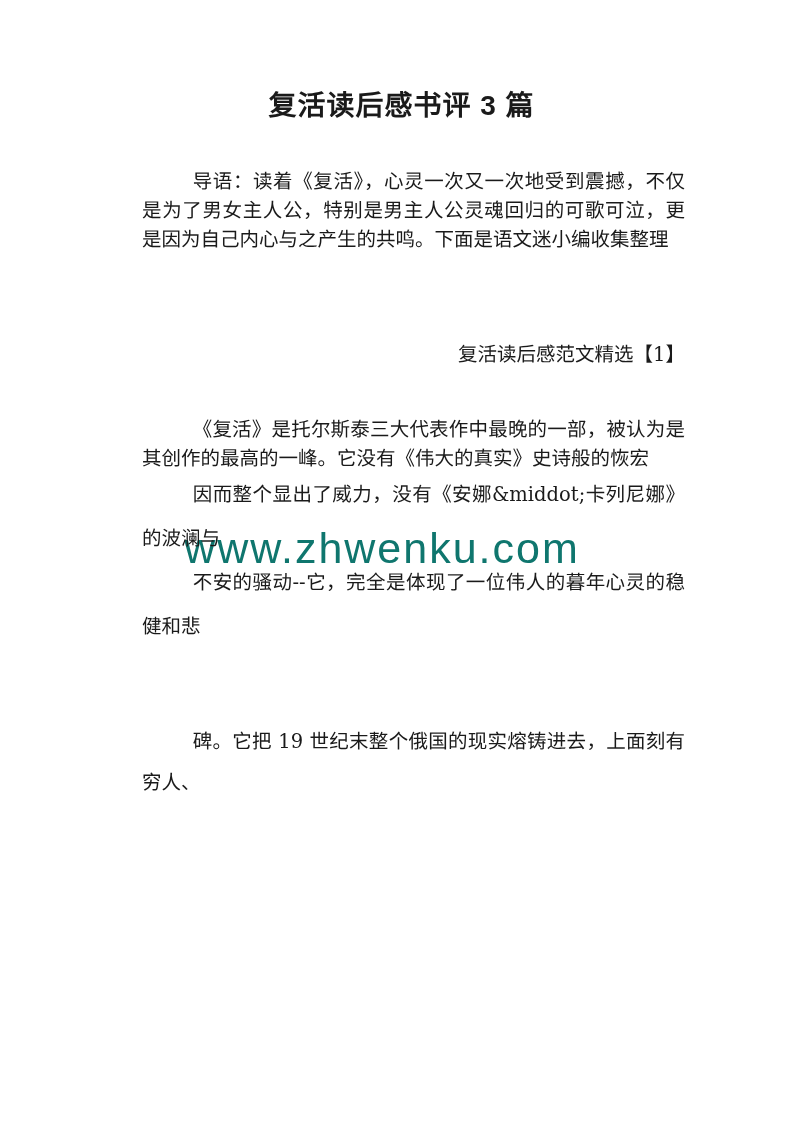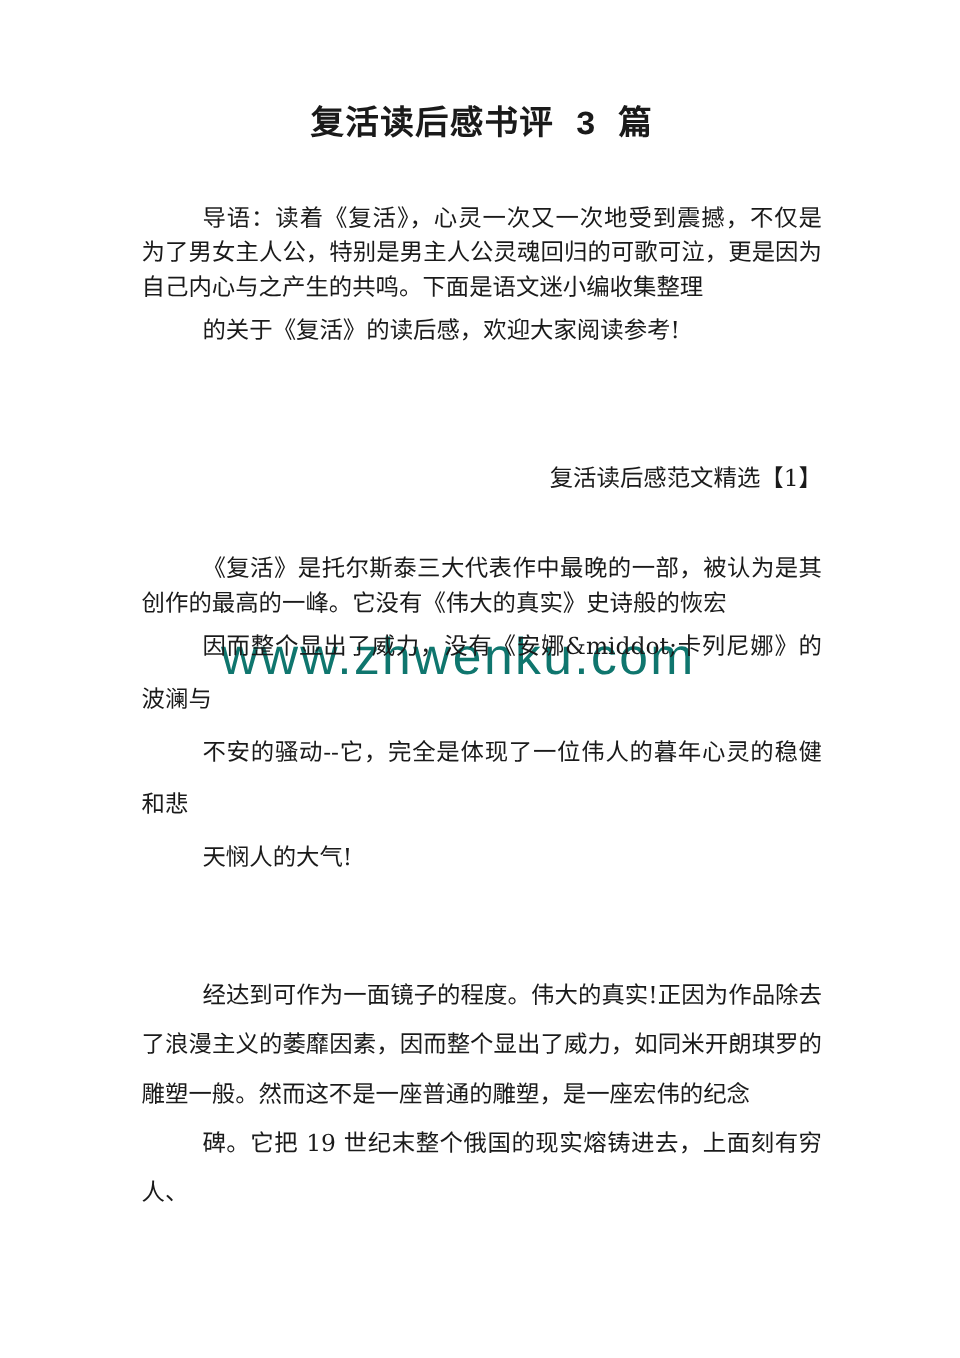--- a/index.html
+++ b/index.html
@@ -51,34 +51,35 @@
 
   
   .doc-title {
     margin: 0;
     padding-top: 88px;
     text-align: center;
     font-size: 28px;
     font-weight: bold;
     letter-spacing: 1px;
     line-height: 1.25;
-    font-family: Liberation Mono, monospace;
+    font-family: Liberation Sans, sans-serif;
   }
 
   
   .para {
     margin: 0;
     font-size: 19.5px;
     line-height: 29px;
     text-align: justify;
     text-justify: inter-ideograph;
     font-family: "DejaVu Serif", "Liberation Serif", serif;
   }
   .para.indent {
     text-indent: 2.6em;
+    margin-left: 24px;
   }
 
   .intro {
     margin-top: 44px;
   }
   .intro .tail {
     display: block;
     line-height: 44px;
   }
 
@@ -123,27 +124,27 @@
 
 <div class="page">
 
   <div class="watermark">www.zhwenku.com</div>
 
   <div class="content">
 
     <h1 class="doc-title">复活读后感书评 3 篇</h1>
 
     <p class="para indent intro">
-      <span>导语：读着《复活》，心灵一次又一次地受到震撼，不仅是为了男女主人公，特别是男主人公灵魂回归的可歌可泣，更是因为自己内心与之产生的共鸣。下面是语文迷小编收集整理</span><span class="tail">的关于《复活》的读后感，欢迎大家阅读参考!</span>
+      <span>导语：读着《复活》，心灵一次又一次地受到震撼，不仅是为了男女主人公，特别是男主人公灵魂回归的可歌可泣，更是因为自己内心与之产生的共鸣。下面是语文迷小编收集整理</span>
     </p>
 
     <h2 class="section-head">复活读后感范文精选【1】</h2>
 
     <p class="para indent body-1">
-      <span>《复活》是托尔斯泰三大代表作中最晚的一部，被认为是其创作的最高的一峰。它没有《伟大的真实》史诗般的恢宏</span><span class="l3"><span>因而整个显出了威力，没有《安娜</span><span class="nowrap-ent">&amp;middot;</span><span>卡列尼娜》的波澜与</span></span><span class="l4">不安的骚动--它，完全是体现了一位伟人的暮年心灵的稳健和悲</span><span class="l5">天悯人的大气!</span>
+      <span>《复活》是托尔斯泰三大代表作中最晚的一部，被认为是其创作的最高的一峰。它没有《伟大的真实》史诗般的恢宏</span><span class="l3"><span>因而整个显出了威力，没有《安娜</span><span class="nowrap-ent">&amp;middot;</span><span>卡列尼娜》的波澜与</span></span><span class="l4">不安的骚动--它，完全是体现了一位伟人的暮年心灵的稳健和悲</span>
     </p>
 
     <p class="para indent body-2">
-      <span class="lz1">经达到可作为一面镜子的程度。伟大的真实!正因为作品除去了浪漫主义的萎靡因素，因而整个显出了威力，如同米开朗琪罗的雕塑一般。然而这不是一座普通的雕塑，是一座宏伟的纪念</span><span class="lz2">碑。它把 19 世纪末整个俄国的现实熔铸进去，上面刻有穷人、</span>
+      <span class="lz2">碑。它把 19 世纪末整个俄国的现实熔铸进去，上面刻有穷人、</span>
     </p>
 
   </div>
 </div>
 
 </body></html>

